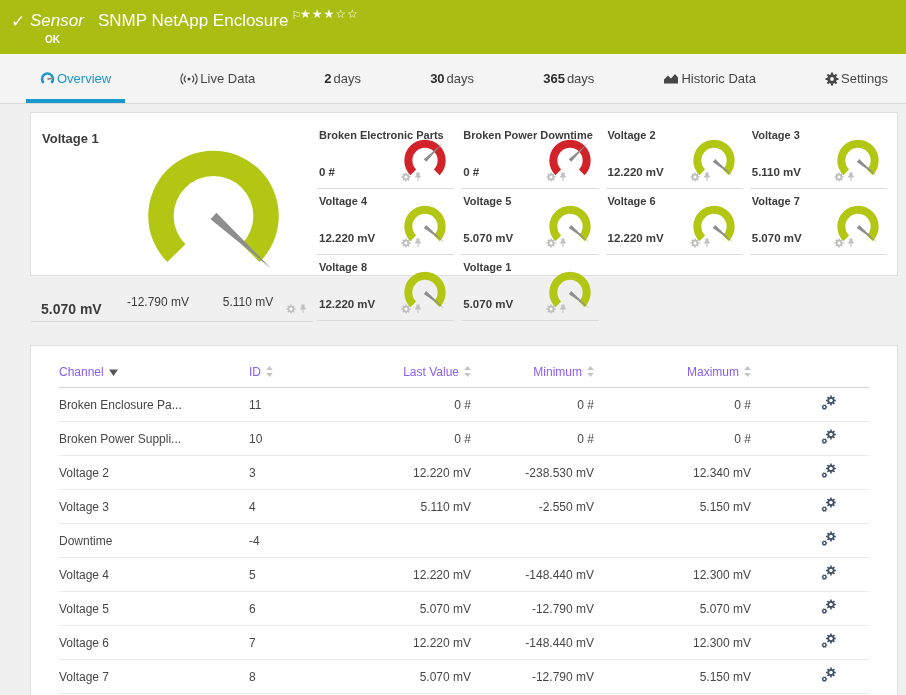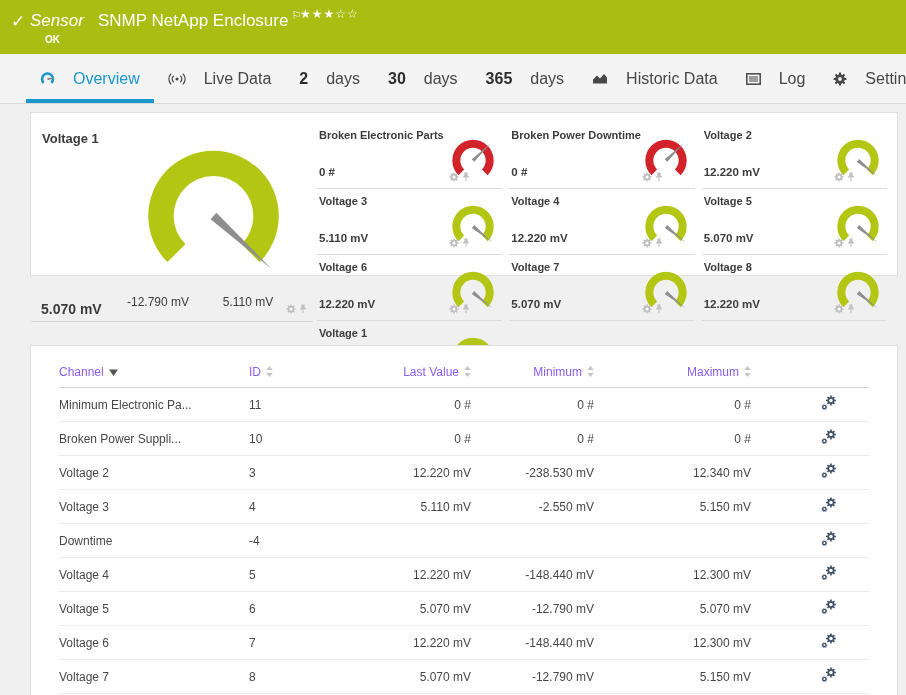--- a/index.html
+++ b/index.html
@@ -14,39 +14,39 @@
   .topbar .check{position:absolute;left:11px;top:11px;font-size:17px;font-weight:700}
   .topbar .titleline{position:absolute;left:30px;top:9px;font-size:17px;white-space:nowrap}
   .topbar .kind{font-style:italic;margin-right:14px}
   .topbar .flag{font-size:11px;vertical-align:7px;margin-left:3px}
   .topbar .stars{position:absolute;left:300px;top:7px;font-size:12px;letter-spacing:1px;cursor:pointer}
   .topbar .status{position:absolute;left:45px;top:34px;font-size:10px;font-weight:700}
   
   .tabbar{position:absolute;left:0;top:54px;width:906px;height:50px;background:#f4f4f4;
           border-bottom:1px solid #d9d9d9;display:flex;justify-content:space-between;
           padding:0 4px 0 26px;box-sizing:border-box}
-  .tab{display:flex;align-items:center;gap:18px;padding:4px 14px 0;font-size:16px;color:#464646;
+  .tab{display:flex;align-items:center;gap:2px;padding:4px 14px 0;font-size:13px;color:#464646;
        border-bottom:4px solid transparent;box-sizing:border-box;cursor:pointer;white-space:nowrap}
   .tab b{font-weight:700;color:#2d2d2d}
   .tab.active{color:#1a97cb;border-bottom-color:#1a97cb}
   .tab .tico{display:inline-flex;align-items:center}
   
   .gpanel{position:absolute;left:30px;top:112px;width:868px;height:164px;background:#fff;
           border:1px solid #e0e0e0;box-sizing:border-box}
   .bigcell{position:absolute;left:0;top:10px;width:282px;height:198px;border-bottom:1px solid #d9d9d9}
   .bigtitle{position:absolute;left:11px;top:8px;font-size:13px;font-weight:700;color:#3c3c3c}
   .biggauge{position:absolute;left:110px;top:16px}
   .glabel{position:absolute;top:172px;width:90px;text-align:center;font-size:12px;color:#3c3c3c}
   .glabel.min{left:82px}
   .glabel.max{left:172px}
   .bigvalue{position:absolute;left:10px;bottom:4px;font-size:14px;font-weight:700;color:#3c3c3c}
   .cicons{position:absolute;display:flex;gap:3px;align-items:flex-end}
   .bigcell .cicons{right:6px;bottom:3px}
   .minigrid{position:absolute;left:286px;right:10px;top:10px;display:grid;
-            grid-template-columns:repeat(3,1fr);column-gap:7px;grid-auto-rows:66px}
+            grid-template-columns:repeat(4,1fr);column-gap:7px;grid-auto-rows:66px}
   .mcell{position:relative;border-bottom:1px solid #dcdcdc;cursor:pointer}
   .mtitle{position:absolute;left:2px;top:6px;font-size:11px;font-weight:600;color:#3c3c3c;white-space:nowrap}
   .mgauge{position:absolute;right:6px;top:13px;line-height:0}
   .mvalue{position:absolute;left:2px;bottom:10px;font-size:11.5px;font-weight:600;color:#3c3c3c}
   .mcell .cicons{right:32px;bottom:2px}
   
   .tpanel{position:absolute;left:30px;top:345px;width:868px;height:400px;background:#fff;
           border:1px solid #e0e0e0;box-sizing:border-box;padding:10px 28px 0}
   table{width:100%;border-collapse:collapse;table-layout:fixed;font-size:12px;color:#474747}
   th{font-weight:400;color:#8b5cf6;text-align:left;padding:9px 0 8px;border-bottom:1px solid #d2d2d2;cursor:pointer}
@@ -107,29 +107,20 @@
     <div class="tab">
       <span class="tico">
         <svg width="16" height="13" viewBox="0 0 16 13">
           <path d="M1 11.5 1 7.5 5 3.5 8 6.5 12 2 15 5.5 15 11.5Z" fill="#474747"></path>
         </svg>
       </span>
       <span>Historic Data</span>
     </div>
     <div class="tab">
       <span class="tico">
-        <svg width="15" height="12" viewBox="0 0 15 12">
-          <rect x="0.8" y="0.8" width="13.4" height="10.4" fill="none" stroke="#474747" stroke-width="1.5"></rect>
-          <path d="M3 4h9M3 6h9M3 8h9" stroke="#474747" stroke-width="1.1"></path>
-        </svg>
-      </span>
-      <span>Log</span>
-    </div>
-    <div class="tab">
-      <span class="tico">
         <svg width="14" height="14" viewBox="-10 -10 20 20">
           <polygon points="9.19,-1.45 9.19,1.45 6.61,1.59 5.80,3.55 7.52,5.47 5.47,7.52 3.55,5.80 1.59,6.61 1.45,9.19 -1.45,9.19 -1.59,6.61 -3.55,5.80 -5.47,7.52 -7.52,5.47 -5.80,3.55 -6.61,1.59 -9.19,1.45 -9.19,-1.45 -6.61,-1.59 -5.80,-3.55 -7.52,-5.47 -5.47,-7.52 -3.55,-5.80 -1.59,-6.61 -1.45,-9.19 1.45,-9.19 1.59,-6.61 3.55,-5.80 5.47,-7.52 7.52,-5.47 5.80,-3.55 6.61,-1.59" fill="#474747"></polygon>
           <circle r="2.7" fill="#f4f4f4"></circle>
         </svg>
       </span>
       <span>Settings</span>
     </div>
   </nav>
 
 <section class="gpanel">
@@ -366,21 +357,21 @@
             </svg></th>
           <th class="r"><span>Maximum</span><svg class="sorticon" width="7" height="11" viewBox="0 0 7 11" style="vertical-align:-1px">
               <path d="M3.5 0 6.8 4H0.2Z" fill="#c5c5c5"></path>
               <path d="M3.5 11 0.2 7h6.6Z" fill="#c5c5c5"></path>
             </svg></th>
           <th><span></span></th>
         </tr>
       </thead>
     <tbody>
         <tr>
-          <td>Minimum Electronic Pa...</td>
+          <td>Broken Enclosure Pa...</td>
           <td>11</td>
           <td class="r">0 #</td>
           <td class="r">0 #</td>
           <td class="r">0 #</td>
           <td class="ic"><span class="gearsbtn"><svg width="16" height="16" viewBox="0 0 18 18">
                 <polygon points="16.73,5.32 16.73,7.08 15.19,7.16 14.70,8.34 15.73,9.49 14.49,10.73 13.34,9.70 12.16,10.19 12.08,11.73 10.32,11.73 10.24,10.19 9.06,9.70 7.91,10.73 6.67,9.49 7.70,8.34 7.21,7.16 5.67,7.08 5.67,5.32 7.21,5.24 7.70,4.06 6.67,2.91 7.91,1.67 9.06,2.70 10.24,2.21 10.32,0.67 12.08,0.67 12.16,2.21 13.34,2.70 14.49,1.67 15.73,2.91 14.70,4.06 15.19,5.24" fill="#3f5166"></polygon>
                 <circle cx="11.2" cy="6.2" r="2" fill="#fff"></circle>
                 <polygon points="7.05,13.01 7.05,14.19 6.11,14.24 5.74,15.01 6.29,15.77 5.36,16.51 4.74,15.81 3.91,16.00 3.65,16.90 2.50,16.63 2.66,15.71 1.99,15.18 1.13,15.54 0.62,14.48 1.44,14.03 1.44,13.17 0.62,12.72 1.13,11.66 1.99,12.02 2.66,11.49 2.50,10.57 3.65,10.30 3.91,11.20 4.74,11.39 5.36,10.69 6.29,11.43 5.74,12.19 6.11,12.96" fill="#3f5166"></polygon>
                 <circle cx="3.8" cy="13.6" r="1.1" fill="#fff"></circle>
               </svg></span></td>

